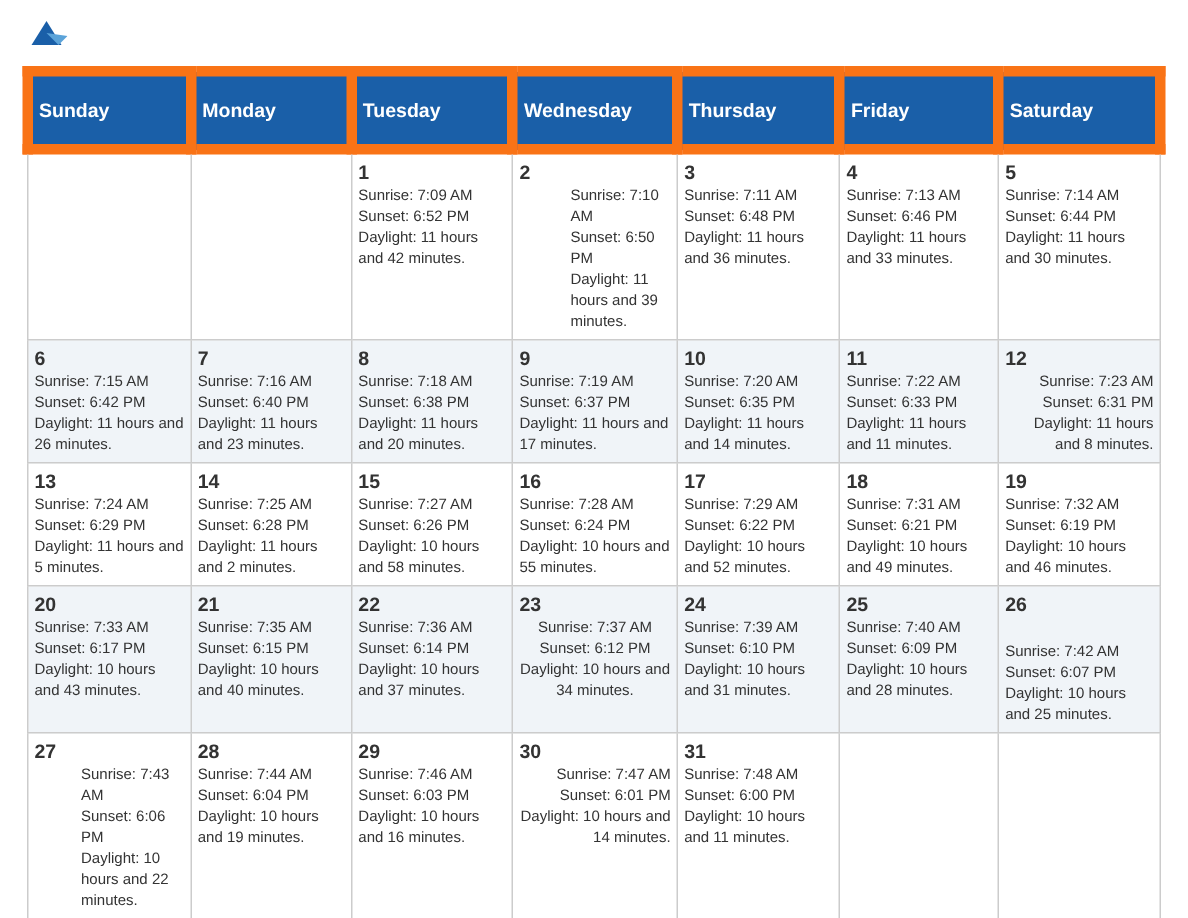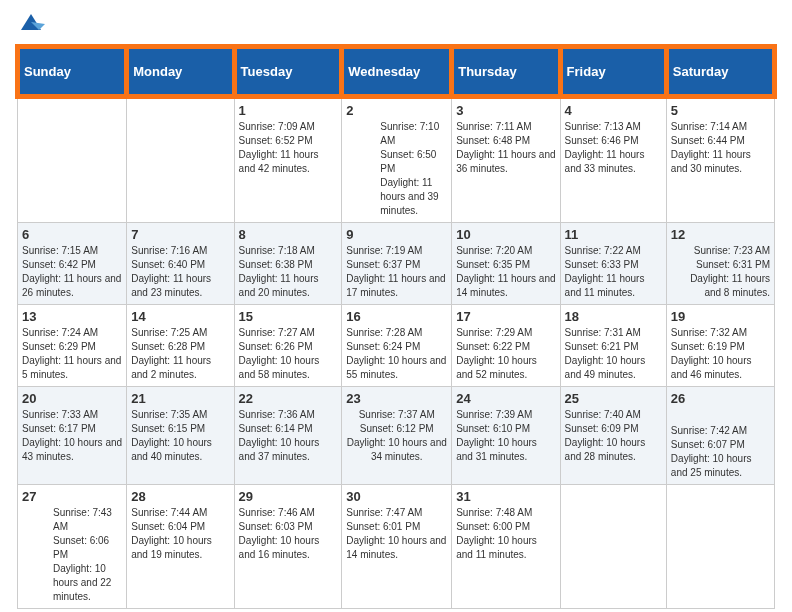--- a/index.html
+++ b/index.html
@@ -11,21 +11,21 @@
     .month-title { font-size: 36px; font-weight: bold; color: #333; }
     .location { font-size: 14px; color: #555; }
     table { width: 100%; border-collapse: collapse; }
     thead tr th {
       background: #1a5fa8;
       color: #fff;
       font-size: 13px;
       font-weight: bold;
       padding: 15px 4px;
       text-align: left;
-      border: 5px solid #f97316;
+      border: 7px solid #f97316;
     }
     tbody tr td {
       border: 1px solid #ccc;
       vertical-align: top;
       padding: 4px 4px;
       font-size: 10.5px;
       color: #333;
       width: 113px;
       height: 80px;
     }
@@ -251,21 +251,21 @@
 Daylight: 10 hours and 19 minutes.</div>
           </td>
           <td>
             <span class="day-num">29</span>
             <div class="day-info" style="white-space: pre-line;">Sunrise: 7:46 AM
 Sunset: 6:03 PM
 Daylight: 10 hours and 16 minutes.</div>
           </td>
           <td>
             <span class="day-num">30</span>
-            <div class="day-info" style="white-space: pre-line;">Sunrise: 7:47 AM
+            <div class="day-info" style="white-space: pre-line; text-align: right;">Sunrise: 7:47 AM
 Sunset: 6:01 PM
 Daylight: 10 hours and 14 minutes.</div>
           </td>
           <td>
             <span class="day-num">31</span>
             <div class="day-info" style="white-space: pre-line;">Sunrise: 7:48 AM
 Sunset: 6:00 PM
 Daylight: 10 hours and 11 minutes.</div>
           </td>
           <td class="empty"></td>

